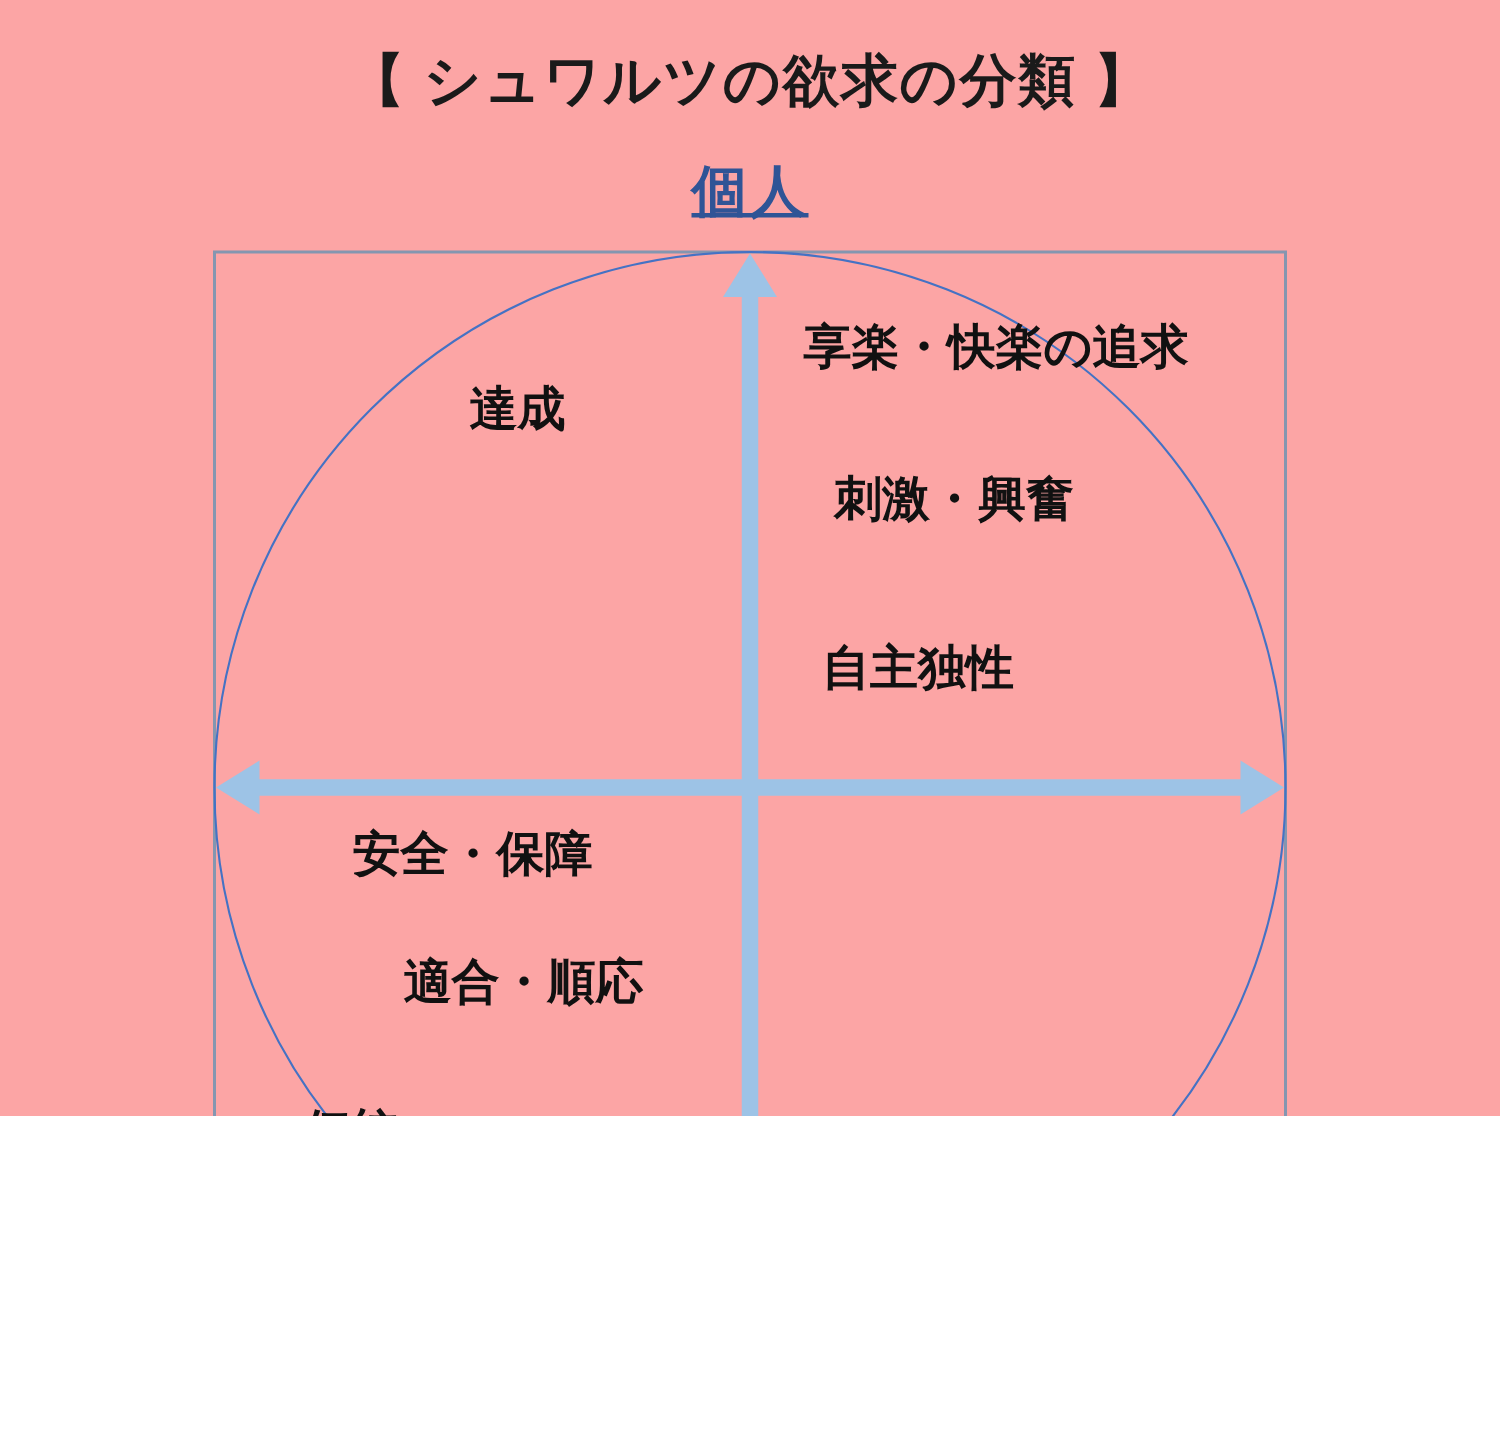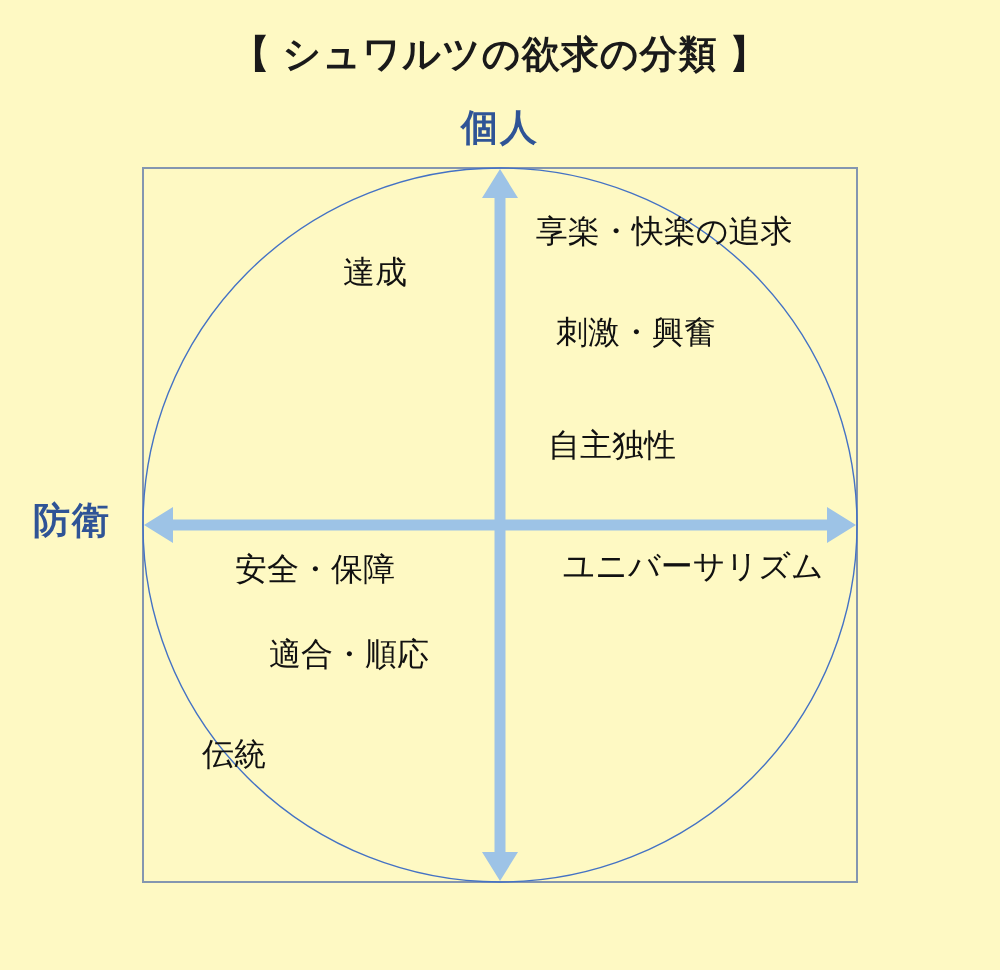--- a/index.html
+++ b/index.html
@@ -4,22 +4,22 @@
 <style>
   html, body {
     margin: 0;
     padding: 0;
     background: #ffffff;
     font-family: "Liberation Sans", "DejaVu Sans", sans-serif;
   }
   .stage {
     position: relative;
     width: 1000px;
-    height: 970px;
-    background: #fef9c3;
+    height: 744px;
+    background: #fca5a5;
     overflow: hidden;
   }
   .shapes {
     position: absolute;
     left: 0;
     top: 0;
   }
   .box {
     fill: none;
     stroke: var(--box-border, #8496B0);
@@ -46,55 +46,53 @@
   }
   .axis {
     position: absolute;
     transform: translate(-50%, -50%);
     font-size: 37px;
     font-weight: bold;
     color: var(--axis-label, #2F5496);
     white-space: nowrap;
     letter-spacing: 2px;
   }
-  .axis-top    { left: 500px; top: 128px; }
+  .axis-top    { left: 500px; top: 128px; text-decoration: underline; }
   .axis-bottom { left: 503px; top: 917px; }
   .axis-left   { left: 72px;  top: 521px; }
   .axis-right  { left: 915px; top: 521px; }
   .val {
     position: absolute;
     transform: translate(-50%, -50%);
     font-size: 32px;
-    font-weight: normal;
+    font-weight: bold;
     color: var(--label-text, #111111);
     white-space: nowrap;
   }
 </style>
 </head>
 <body>
 
 <div class="stage">
 
   <div class="title">【 シュワルツの欲求の分類 】</div>
 
   <svg class="shapes" width="1000" height="970" viewBox="0 0 1000 970">
     <rect class="box" x="143" y="168" width="714" height="714"></rect>
     <circle class="ring" cx="500" cy="525" r="357"></circle>
     <polygon class="arrow" points="500,169 518,198 505.5,198 505.5,852 518,852 500,881 482,852 494.5,852 494.5,198 482,198"></polygon>
     <polygon class="arrow" points="144,525 173,507 173,519.5 827,519.5 827,507 856,525 827,543 827,530.5 173,530.5 173,543"></polygon>
   </svg>
 
   <div class="axis axis-top">個人</div>
-  <div class="axis axis-left">防衛</div>
 
-  <div class="val" style="left:375px; top:273px">達成</div>
+  <div class="val" style="left:345px; top:273px">達成</div>
 
   <div class="val" style="left:664px; top:232px">享楽・快楽の追求</div>
   <div class="val" style="left:612px; top:446px">自主独性</div>
   <div class="val" style="left:636px; top:333px">刺激・興奮</div>
 
   <div class="val" style="left:315px; top:570px">安全・保障</div>
   <div class="val" style="left:349px; top:655px">適合・順応</div>
   <div class="val" style="left:234px; top:755px">伝統</div>
 
-  <div class="val" style="left:693px; top:567px">ユニバーサリズム</div>
 
 </div>
 
 </body></html>

